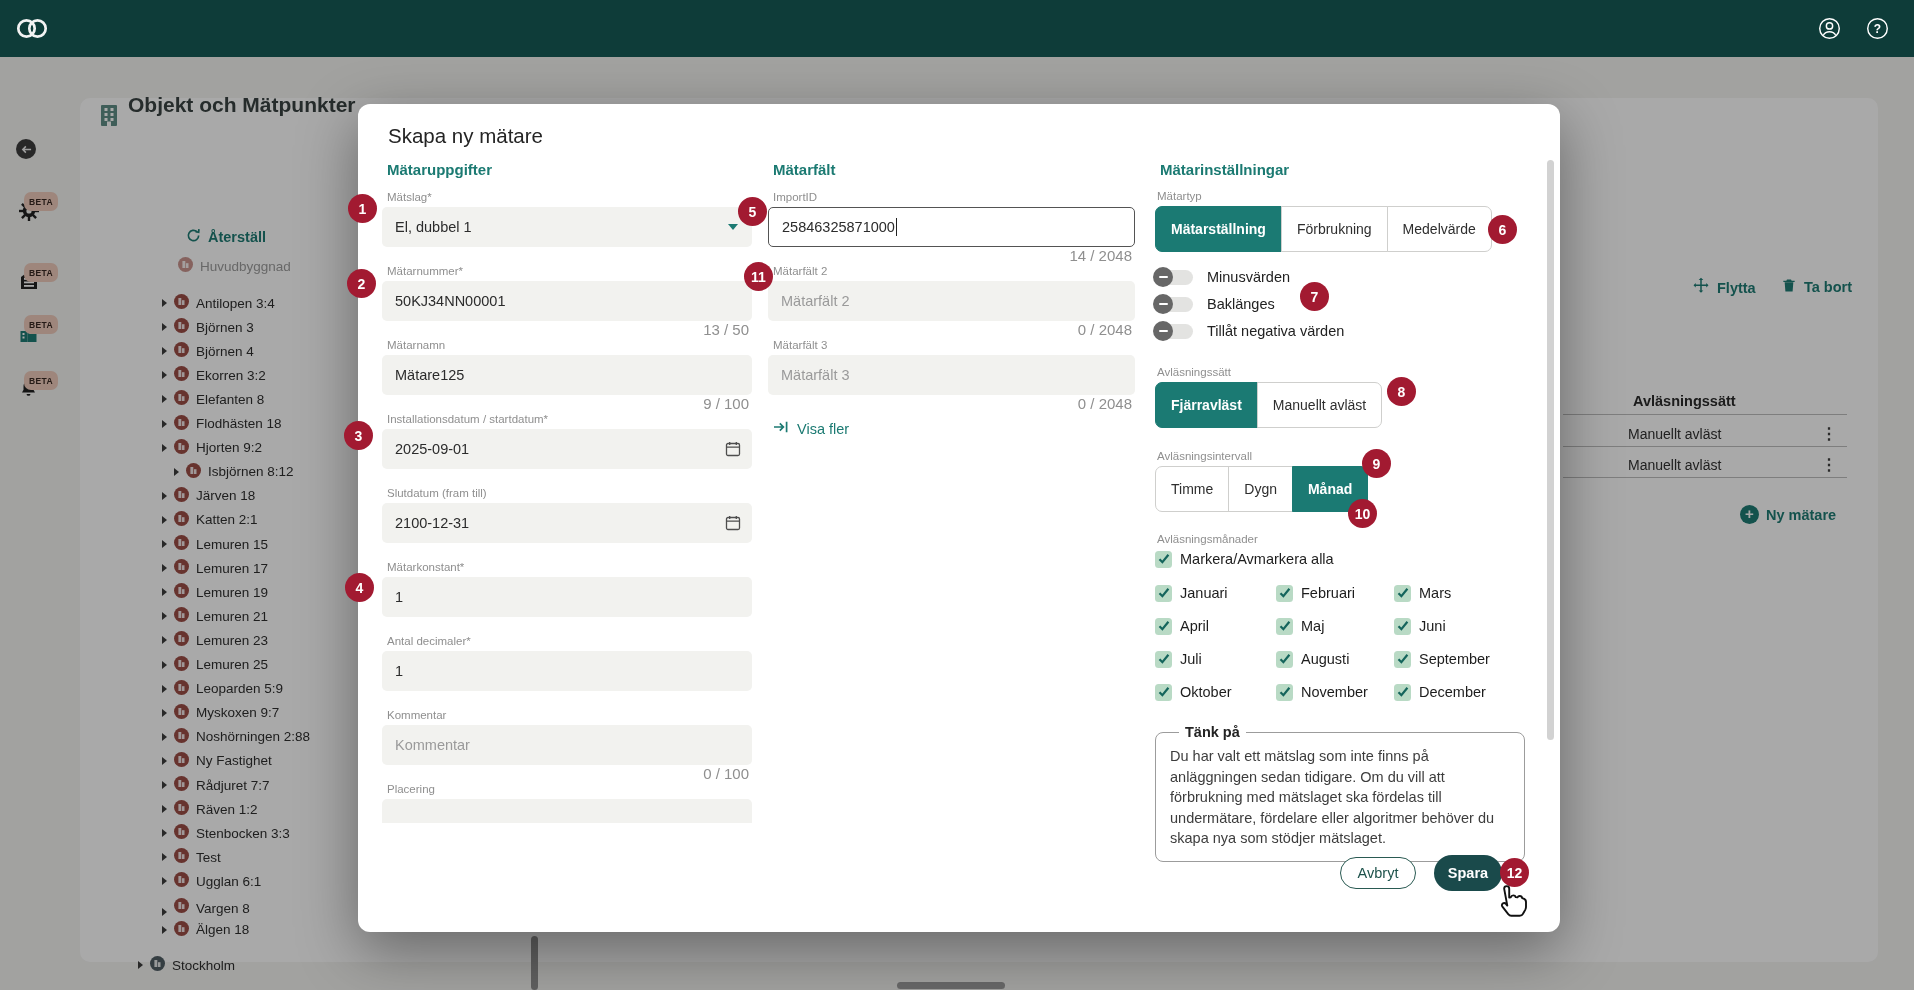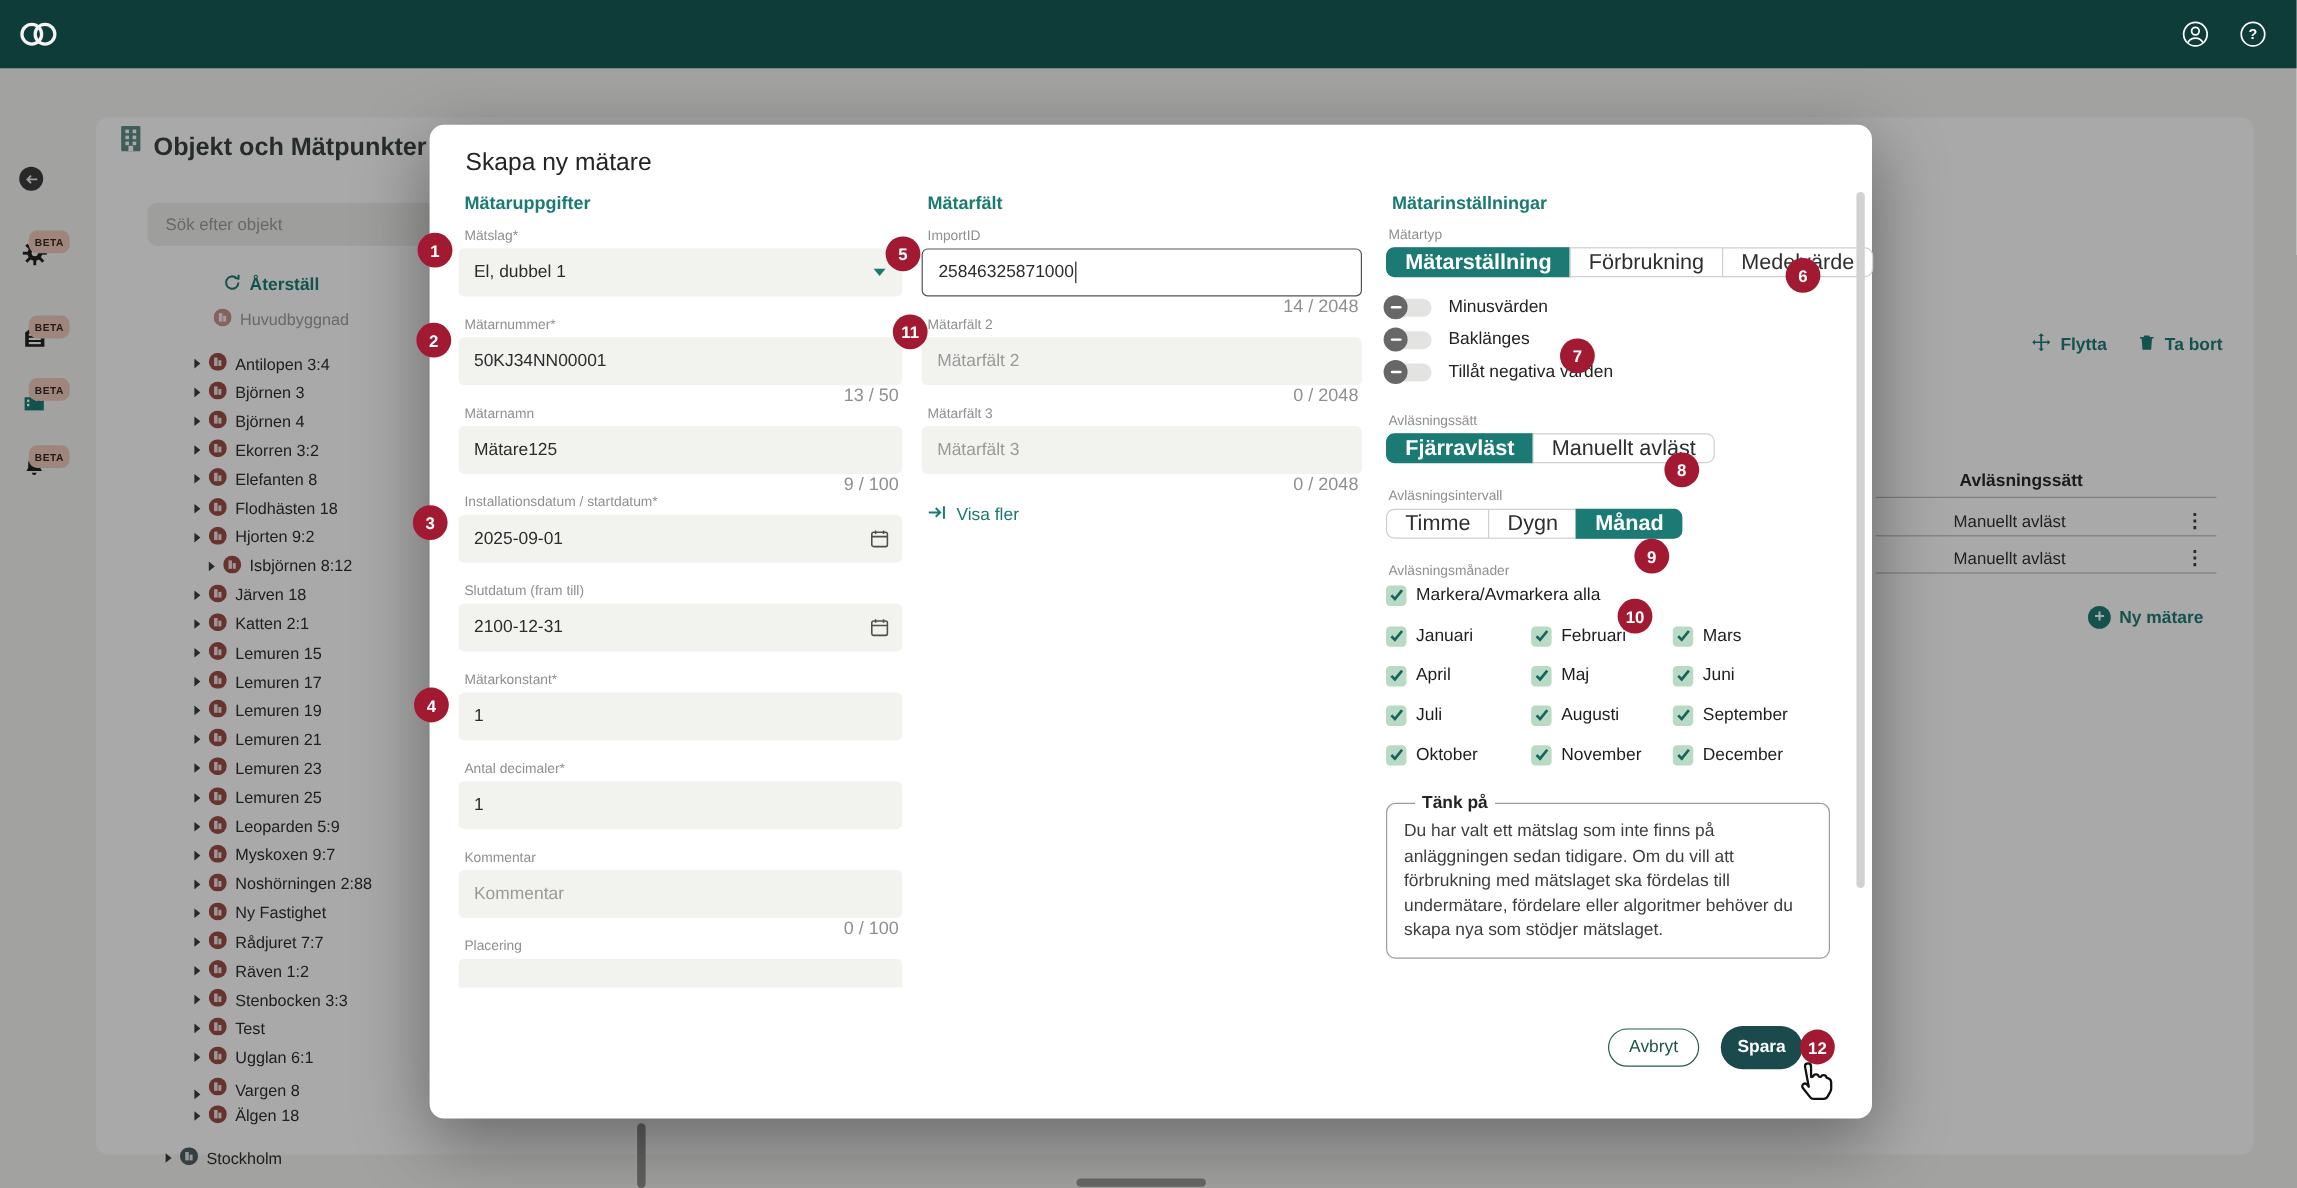--- a/index.html
+++ b/index.html
@@ -18,21 +18,21 @@
   #card { position:absolute; left:80px; top:98px; width:1798px; height:864px; background:#ffffff; border-radius:10px; }
 
   
   #rail { position:absolute; left:0; top:57px; width:57px; bottom:0; }
   .rail-item { position:absolute; left:0; width:57px; display:flex; justify-content:center; }
   #back-btn { position:absolute; left:16px; top:82px; width:20px; height:20px; border-radius:50%; background:#3a3a3a; display:flex; align-items:center; justify-content:center; }
   .beta { position:absolute; height:19px; padding:0 5px; border-radius:7px; background:#eecaba; color:#35241e; font-size:8.5px; font-weight:bold; letter-spacing:.4px; display:flex; align-items:center; }
 
   
   #pg-title-icon { left:98px; top:103px; }
-  #pg-title { left:128px; top:111px; font-size:21px; font-weight:bold; color:#37403f; }
+  #pg-title { left:128px; top:93px; font-size:21px; font-weight:bold; color:#37403f; }
   #search { left:123px; top:169px; width:405px; height:36px; background:#eeeeec; border:none; border-radius:8px; padding:0 15px; font-size:14px; color:#3a3a3a; font-family:"Liberation Sans",sans-serif; }
   #search::placeholder { color:#9b9b9b; }
   #reset { left:186px; top:228px; display:flex; align-items:center; gap:7px; color:#1b7a72; font-size:14.5px; font-weight:bold; cursor:pointer; }
 
   
   .trow { position:absolute; height:20px; display:flex; align-items:center; gap:7px; font-size:13.5px; color:#2c2c2c; cursor:pointer;margin-left:28px; }
   .caret { width:0; height:0; border-left:5px solid #3a3a3a; border-top:4px solid transparent; border-bottom:4px solid transparent; }
   .trow .lbl { white-space:nowrap; }
 
   
@@ -68,21 +68,21 @@
   .fcounter { height:14px; line-height:13px; font-size:15px; color:#8f8f8f; text-align:right; padding:2px 3px 0 0; }
   .sel-caret { position:absolute; right:14px; top:17px; width:0; height:0; border-top:6px solid #1b7a72; border-left:5px solid transparent; border-right:5px solid transparent; }
   .cal-ic { position:absolute; right:11px; top:12px; }
   .tcaret { display:inline-block; width:1.5px; height:18px; background:#222; margin-left:1px; vertical-align:middle; }
 
   #show-more { display:flex; align-items:center; gap:8px; margin:10px 0 0 5px; color:#1b7a72; font-size:14.5px; font-weight:500; cursor:pointer; }
 
   
   .r-label { font-size:11.5px; color:#8f8f8f; margin:0 0 4px 2px; }
   .seg { display:inline-flex; }
-  .segbtn { height:25px; padding:0 15px; border:1px solid #cfcfcd; background:#fff; color:#2e2e2e; font-size:18px; font-family:"Liberation Sans",sans-serif; margin-left:-1px; cursor:pointer; }
+  .segbtn { height:46px; padding:0 15px; border:1px solid #cfcfcd; background:#fff; color:#2e2e2e; font-size:14px; font-family:"Liberation Sans",sans-serif; margin-left:-1px; cursor:pointer; }
   .segbtn:first-child { border-radius:7px 0 0 7px; margin-left:0; }
   .segbtn:last-child { border-radius:0 7px 7px 0; }
   .segbtn.active { background:#1b7a73; border-color:#1b7a73; color:#fff; font-weight:bold; }
   #toggles { margin-top:16px; }
   .tglrow { display:flex; align-items:center; margin-bottom:9px; height:18px; cursor:pointer; }
   .tgl { width:38px; height:15px; background:#e3e3e1; border-radius:8px; position:relative; margin-right:14px; }
   .knob { position:absolute; left:-2px; top:-3px; width:20px; height:20px; border-radius:50%; background:#676767; }
   .knob::after { content:""; position:absolute; left:5.5px; top:9px; width:9px; height:2.2px; background:#fff; border-radius:1px; }
   .tgl-lbl { font-size:14.5px; color:#222; }
   #mt-method-label { margin-top:26px; }
@@ -121,21 +121,20 @@
         <rect x="6.5" y="5" width="3" height="3" fill="#fff"></rect>
         <rect x="12.5" y="5" width="3" height="3" fill="#fff"></rect>
         <rect x="6.5" y="10" width="3" height="3" fill="#fff"></rect>
         <rect x="12.5" y="10" width="3" height="3" fill="#fff"></rect>
         <rect x="6.5" y="15" width="3" height="3" fill="#fff"></rect>
         <rect x="12.5" y="15" width="3" height="3" fill="#fff"></rect>
         <rect x="9" y="18.5" width="4" height="4.5" fill="#fff"></rect>
       </svg>
   </span>
   <div class="abs" id="pg-title">Objekt och Mätpunkter</div>
-  <input class="abs" id="search" placeholder="Sök efter objekt" style="">
   <div class="abs" id="reset">
     <span><svg width="15" height="15" viewBox="0 0 16 16" fill="none" stroke="#1b7a72" stroke-width="1.8">
           <path d="M13.5 8a5.5 5.5 0 1 1-1.8-4.1"></path>
           <path d="M13.8 1.2l-.3 3.4-3.3-.8" fill="none"></path>
         </svg></span>
     <span>Återställ</span>
   </div>
 
   <div id="tree">
       <div class="trow" style="top: 256px; left: 150px;">

